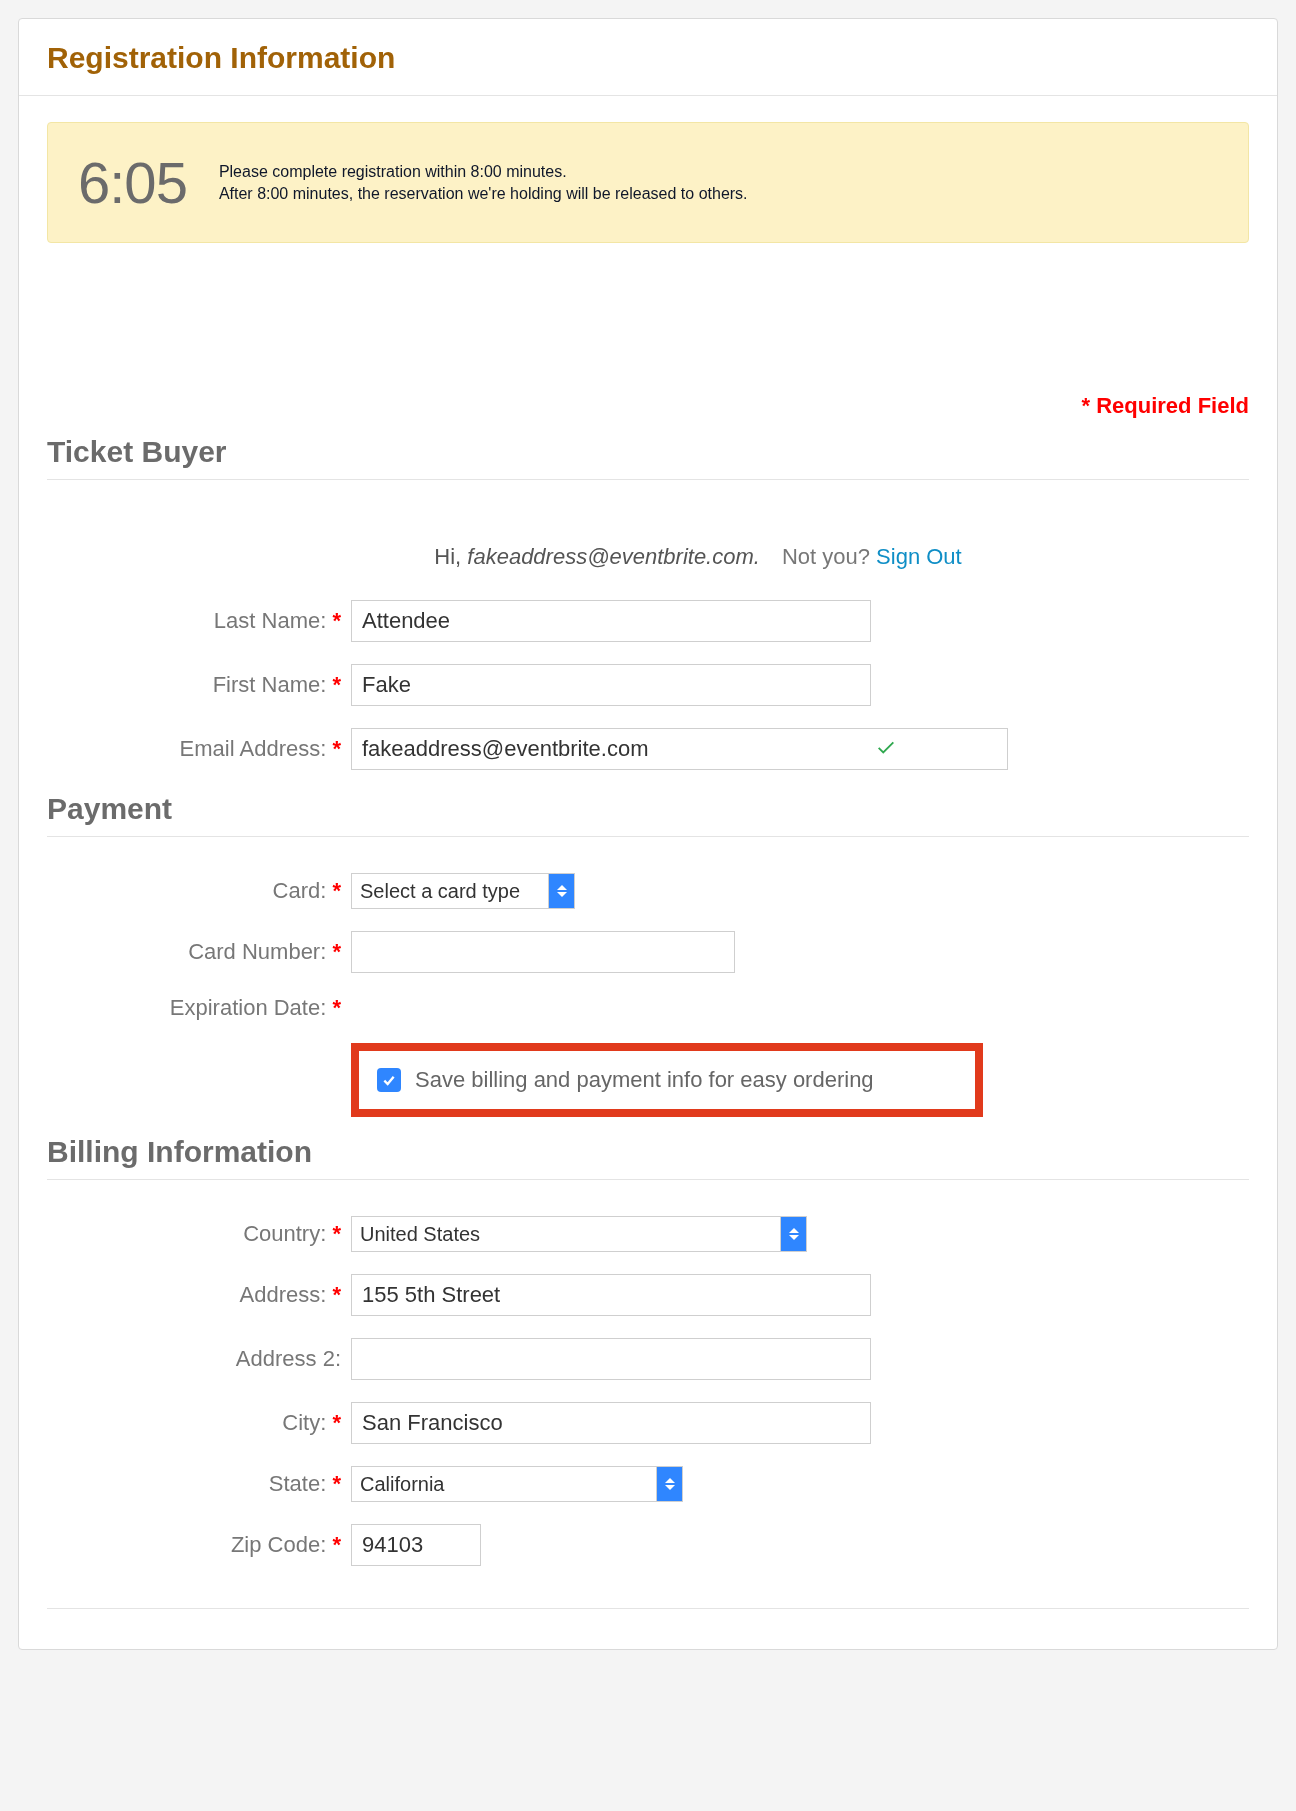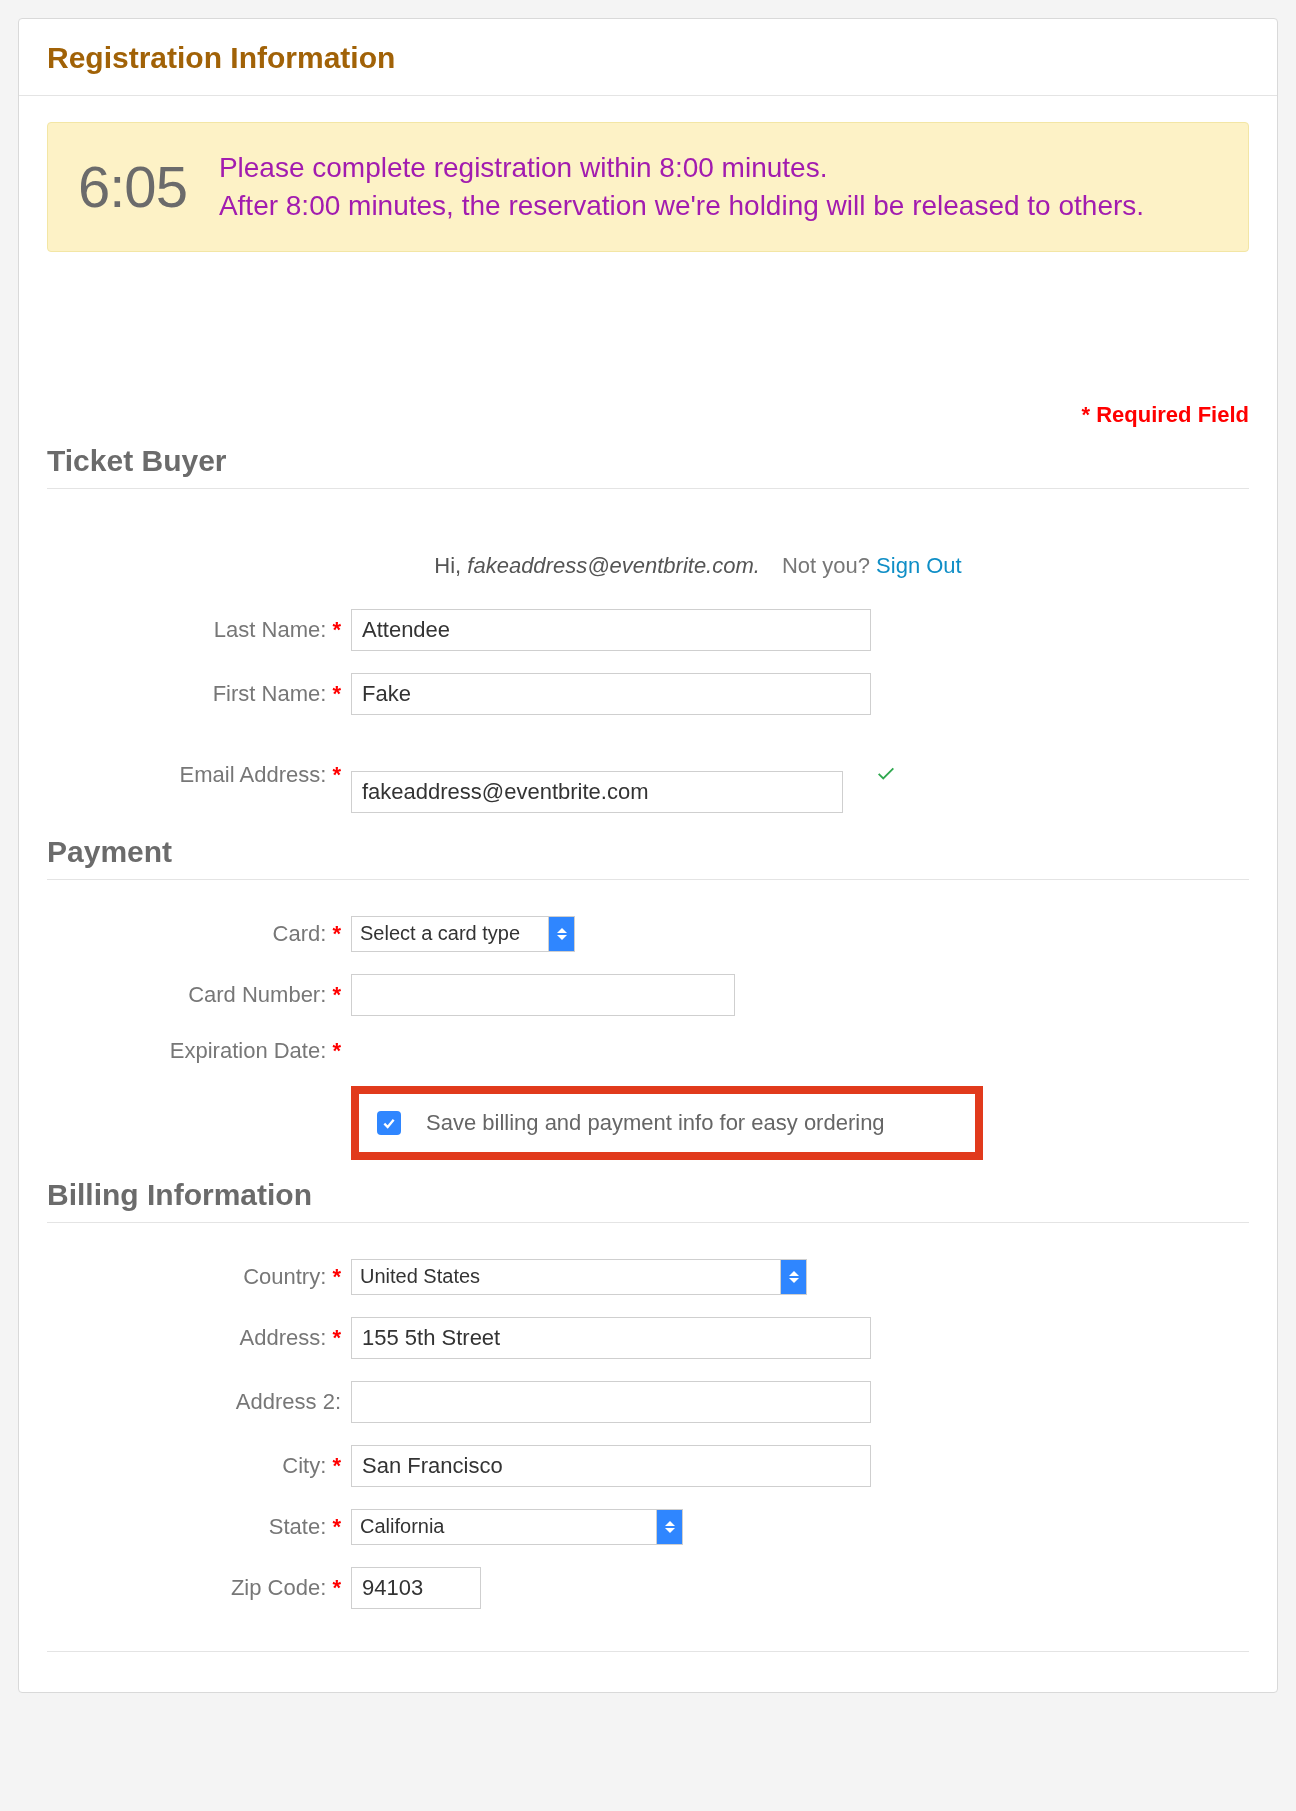--- a/index.html
+++ b/index.html
@@ -36,22 +36,22 @@
     align-items: center;
     gap: 32px;
   }
   .timer-value {
     font-size: 58px;
     color: #6b6b6b;
     font-weight: 400;
     letter-spacing: -1px;
   }
   .timer-text {
-    color: #a21caf;
-    font-size: 28px;
+    color: #0f172a;
+    font-size: 16px;
     line-height: 1.35;
   }
   .req-field {
     text-align: right;
     color: #ff0000;
     font-weight: 700;
     font-size: 22px;
     margin-top: 150px;
   }
   h2.section-title {
@@ -90,21 +90,21 @@
   .req { color: #ff0000; font-weight: 700; }
   .text-input {
     height: 42px;
     border: 1px solid #cfcfcf;
     font-size: 22px;
     padding: 4px 10px;
     background: #fff;
     color: #333;
   }
   .w-name { width: 520px; }
-  .w-email { width: 492px; margin-top: 34px; }
+  .w-email { width: 657px; }
   .w-cnum { width: 384px; }
   .w-csc  { width: 92px; }
   .w-addr { width: 520px; }
   .w-city { width: 520px; }
   .w-zip  { width: 130px; }
   .select {
     height: 36px;
     border: 1px solid #cfcfcf;
     font-size: 20px;
     padding: 2px 8px;
@@ -152,21 +152,21 @@
     color: #2fa84f;
   }
   .highlight-box {
     border: 8px solid #e13a1c;
     display: flex;
     align-items: center;
     padding: 16px 18px;
     width: 632px;
     margin-left: 304px;
     margin-top: 6px;
-    gap: 25px;
+    gap: 14px;
   }
   .checkbox {
     width: 24px; height: 24px;
     background: #2f86ff;
     border-radius: 4px;
     display: flex; align-items: center; justify-content: center;
     color: #fff;
   }
   .checkbox svg { width: 16px; height: 16px; }
   .save-label { font-size: 22px; color: #666; }

